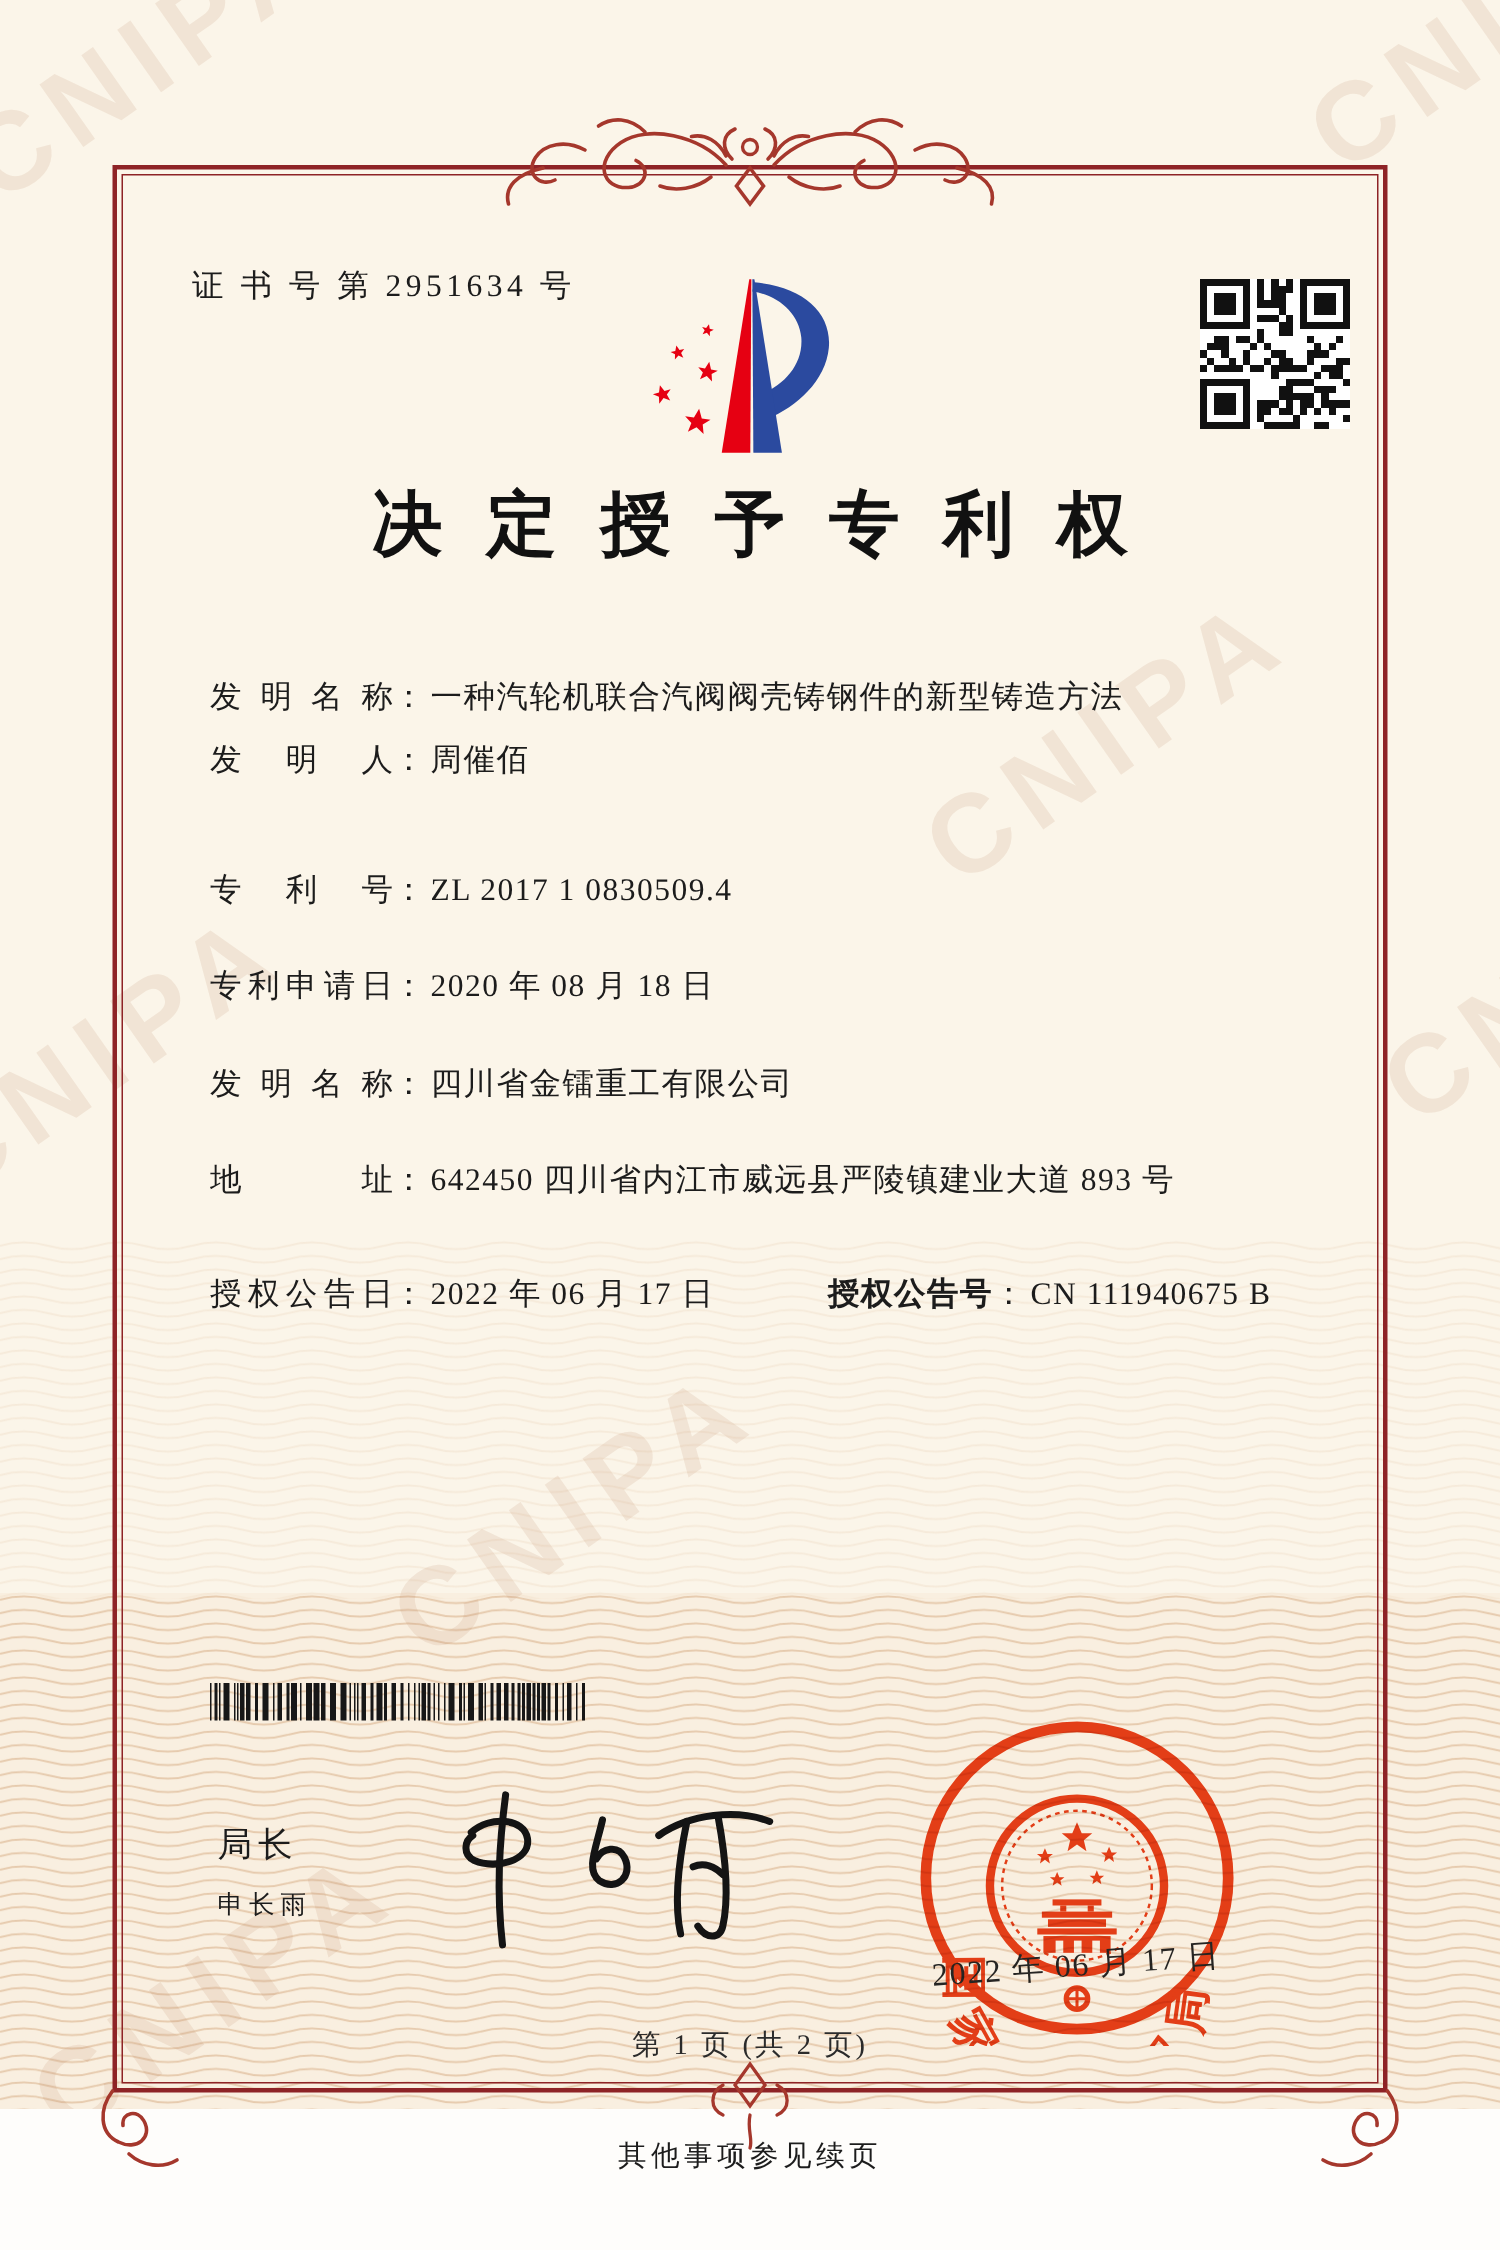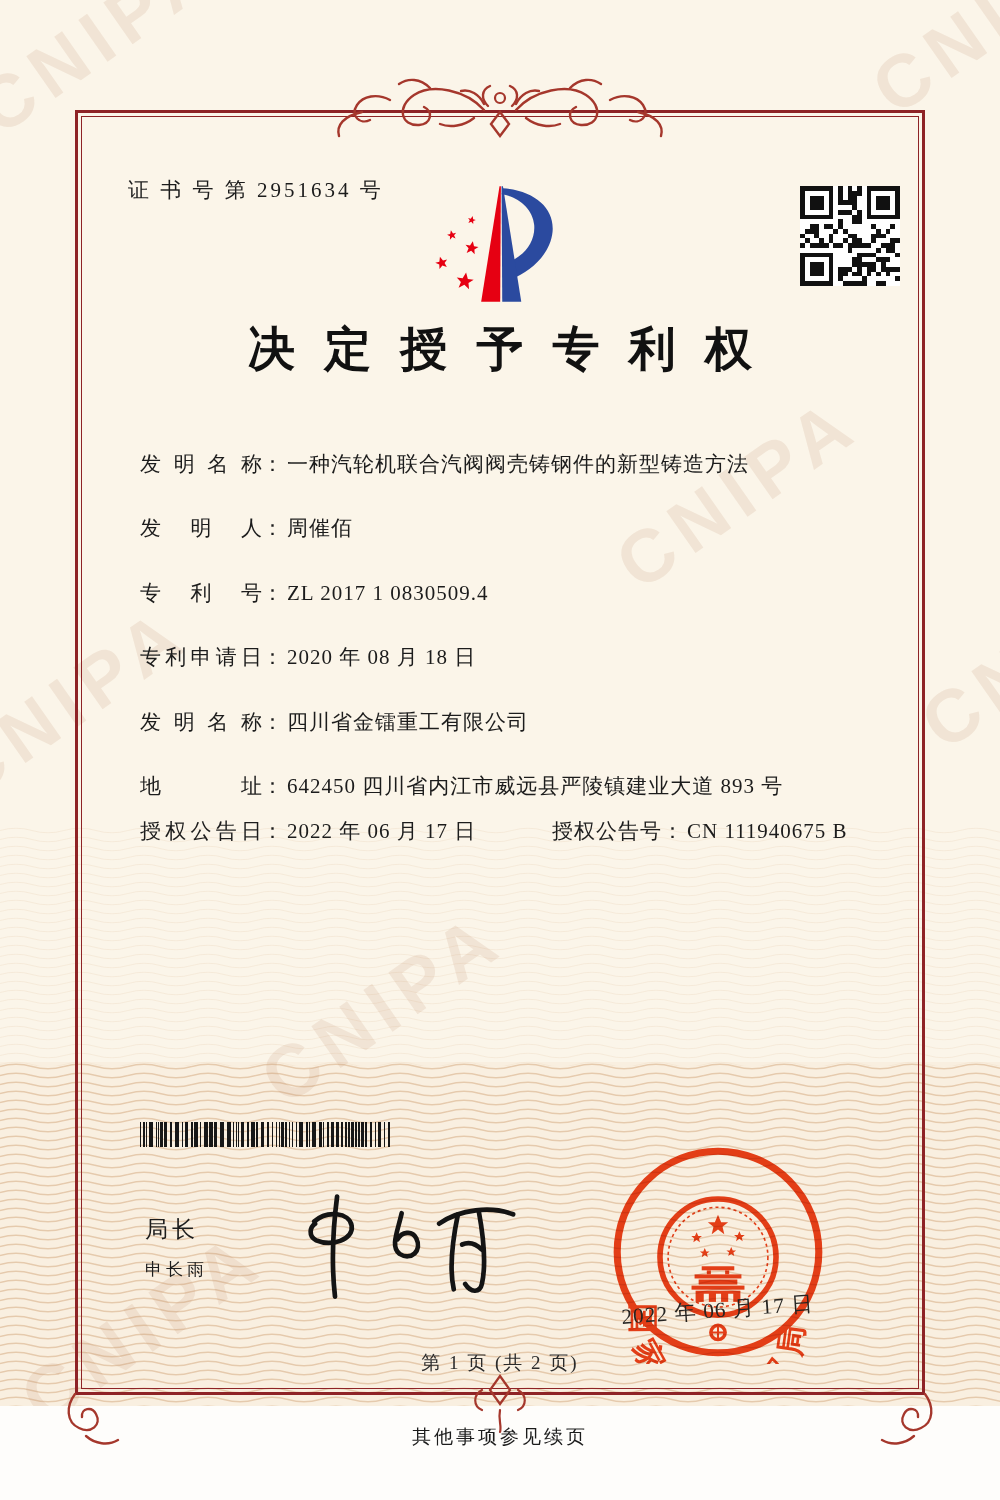--- a/index.html
+++ b/index.html
@@ -22,21 +22,21 @@
   
   .certno{left:128px;top:176px;font-size:21px;letter-spacing:3px;z-index:3;}
   
   .title{left:0;top:318px;width:1000px;text-align:center;font-size:47px;font-weight:600;
          letter-spacing:.62em;padding-left:.62em;box-sizing:border-box;z-index:3;color:#111;}
   
   .frow{position:absolute;left:140px;font-size:21px;z-index:3;white-space:nowrap;}
   .flabel{display:inline-block;width:122px;text-align:justify;text-align-last:justify;vertical-align:bottom;}
   .fvalue{letter-spacing:1px;margin-left:4px;}
   .grant2{position:absolute;left:412px;top:0;white-space:nowrap;}
-  .grant2 .flabel{width:auto;letter-spacing:1px;}
+  .grant2 .flabel{width:auto;letter-spacing:1px;font-weight:bold;}
   
   .paras{left:128px;top:880px;width:760px;z-index:3;font-size:21px;line-height:35px;
          text-align:justify;}
   .paras p{margin:0 0 10px 0;text-indent:2em;}
   
   .barcode{left:140px;top:1122px;width:258px;height:25px;z-index:3;display:flex;align-items:stretch;}
   .barcode span{background:#171717;display:block;height:100%;}
   
   .sig-title{left:145px;top:1214px;font-size:23px;letter-spacing:4px;z-index:3;}
   .sig-name{left:145px;top:1258px;font-size:17px;letter-spacing:4px;z-index:3;}
@@ -262,36 +262,36 @@
     <rect x="13" y="20" width="1" height="1" fill="#111"></rect>
     <rect x="16" y="20" width="1" height="1" fill="#111"></rect>
     <rect x="17" y="20" width="1" height="1" fill="#111"></rect>
   </svg>
 
 <div class="abs title">决定授予专利权</div>
 
 <div class="frow" style="top:450px">
   <span class="flabel">发明名称</span><span>：</span><span class="fvalue">一种汽轮机联合汽阀阀壳铸钢件的新型铸造方法</span>
 </div>
-<div class="frow" style="top:514px">
+<div class="frow" style="top:492px">
   <span class="flabel">发明人</span><span>：</span><span class="fvalue">周催佰</span>
 </div>
 <div class="frow" style="top:579px">
   <span class="flabel">专利号</span><span>：</span><span class="fvalue">ZL 2017 1 0830509.4</span>
 </div>
 <div class="frow" style="top:643px">
   <span class="flabel">专利申请日</span><span>：</span><span class="fvalue">2020 年 08 月 18 日</span>
 </div>
 <div class="frow" style="top:708px">
   <span class="flabel">发明名称</span><span>：</span><span class="fvalue">四川省金镭重工有限公司</span>
 </div>
 <div class="frow" style="top:772px">
   <span class="flabel">地址</span><span>：</span><span class="fvalue">642450 四川省内江市威远县严陵镇建业大道 893 号</span>
 </div>
-<div class="frow" style="top:817px;width:760px">
+<div class="frow" style="top:848px;width:760px">
   <span class="flabel">授权公告日</span><span>：</span><span class="fvalue">2022 年 06 月 17 日</span>
   <span class="grant2">
     <span class="flabel">授权公告号</span><span>：</span><span class="fvalue">CN 111940675 B</span>
   </span>
 </div>
 
 <div class="abs paras">
 </div>
 
 <div class="abs barcode">

